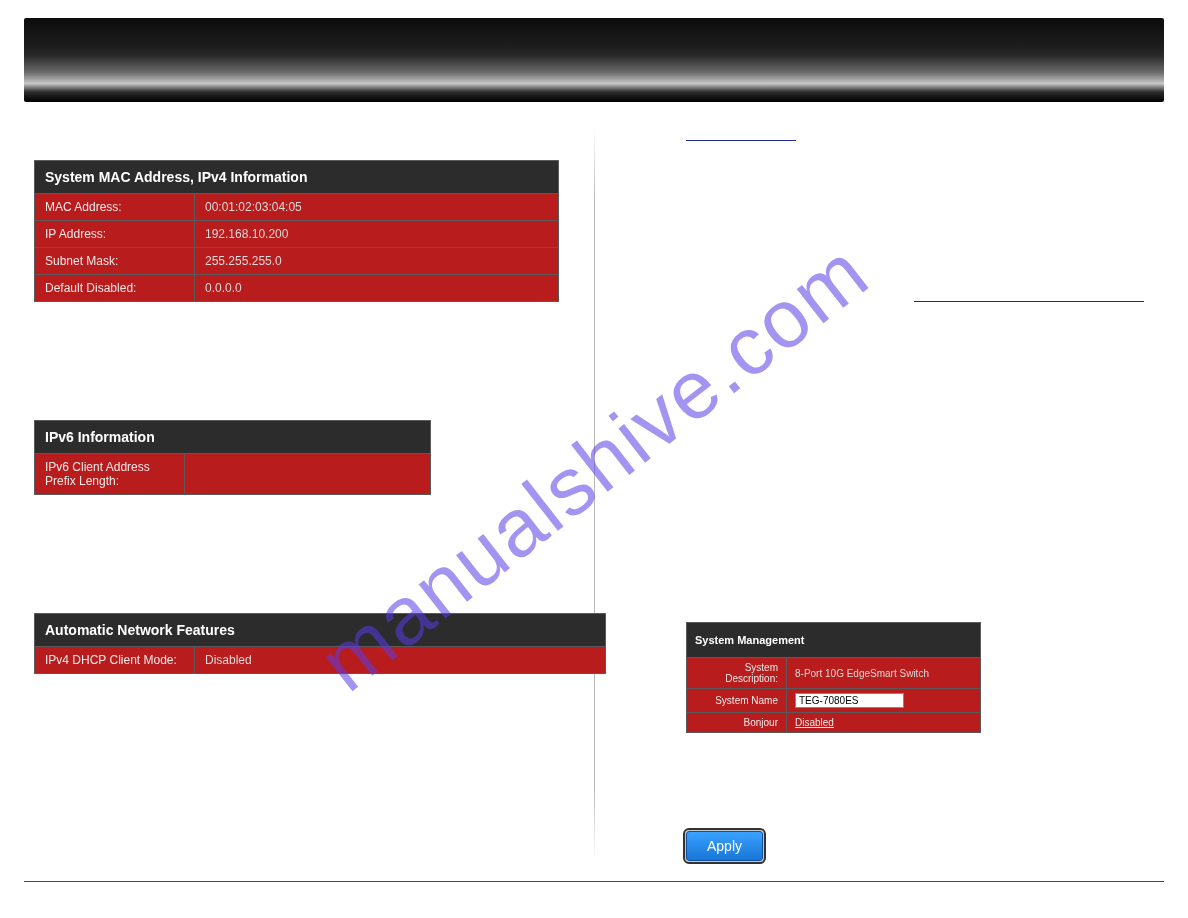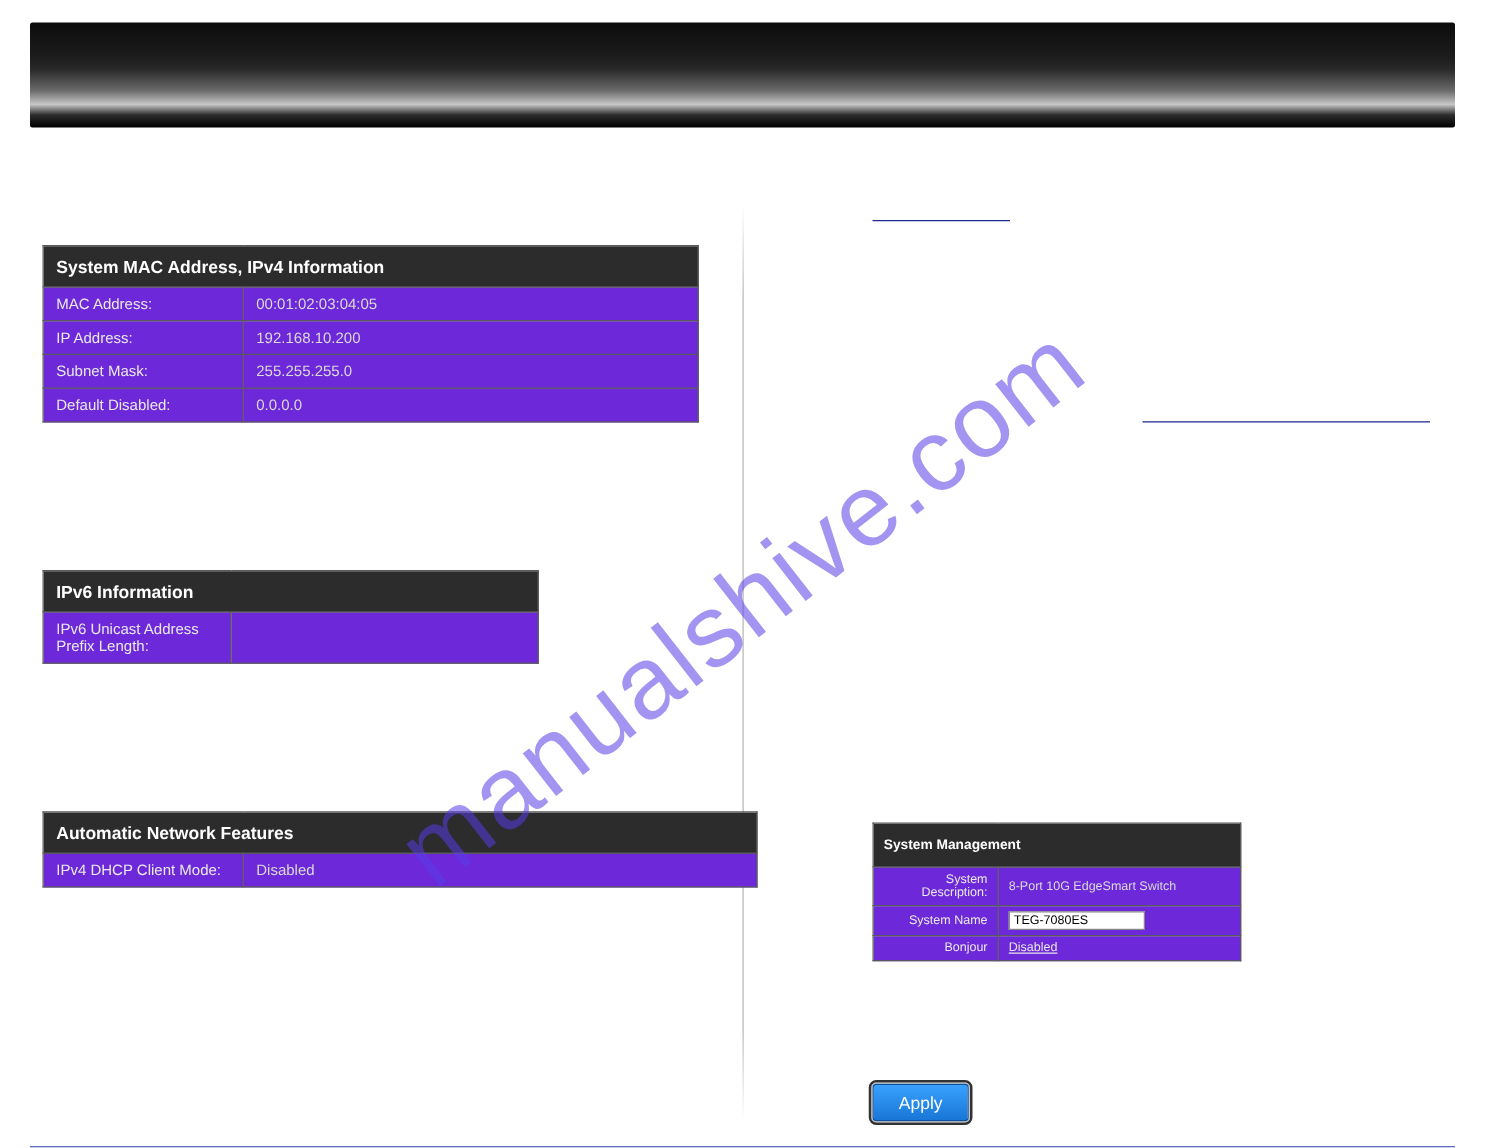--- a/index.html
+++ b/index.html
@@ -25,23 +25,22 @@
       #2a2a2a 45%,
       #6b6b6b 65%,
       #c7c7c7 78%,
       #2c2c2c 88%,
       #000000 100%);
     border-radius: 2px;
   }
   .columns {
     display: flex;
     padding: 0 24px;
-    gap: 12px;
-    position: relative;
-    margin-top: 36px;
+    gap: 0;
+    position: relative;
   }
   .col {
     flex: 1;
     padding: 18px 20px 10px 10px;
     position: relative;
   }
   .col.left { padding-right: 40px; }
   .col.right { padding-left: 40px; }
   .vdiv {
     position: absolute;
@@ -70,21 +69,21 @@
   .panel th {
     background: #2c2c2c;
     text-align: left;
     font-weight: bold;
     font-size: 14px;
     color: #ffffff;
     padding: 8px 10px;
     border: 1px solid #5a5a5a;
   }
   .panel td {
-    background: #6d28d9;
+    background: #b91c1c;
     text-align: left;
     padding: 6px 10px;
     border: 1px solid #5a5a5a;
     color: #dadada;
     font-size: 12px;
   }
   .panel td.label {
     width: 160px;
     font-weight: normal;
     color: #e9e9e9;
@@ -179,21 +178,21 @@
         </table>
 
       <div class="spacer2"></div>
 
       <table class="panel" style="width:397px">
         <tbody>
             <tr>
               <th colspan="2">IPv6 Information</th>
             </tr>
         <tr>
-          <td class="label" style="width:150px">IPv6 Unicast Address Prefix Length:</td>
+          <td class="label" style="width:150px">IPv6 Client Address Prefix Length:</td>
           <td></td>
         </tr>
       </tbody>
         </table>
 
       <div class="spacer2"></div>
 
       <table class="panel" style="width:572px">
         <tbody>
             <tr>

